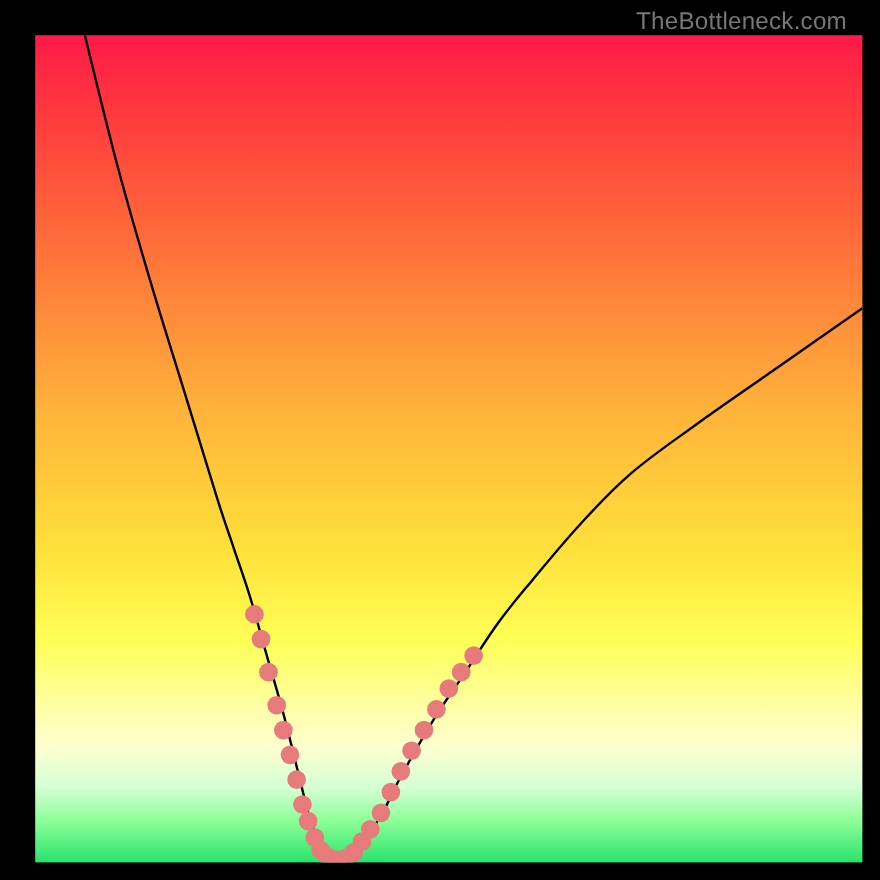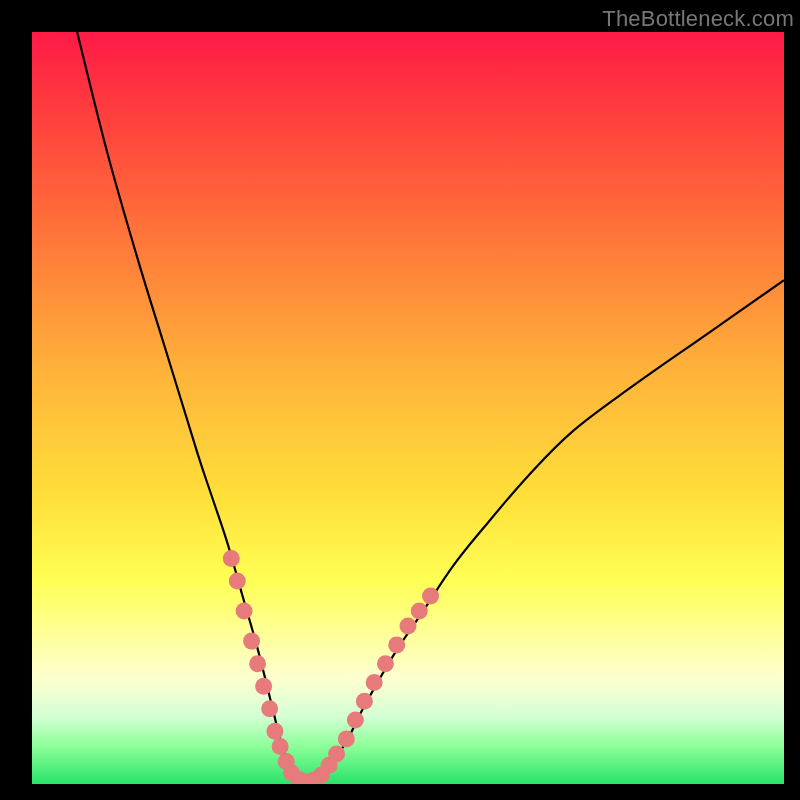--- a/index.html
+++ b/index.html
@@ -34,21 +34,21 @@
       #ffff55 73%,
       #ffff99 80%,
       #fdffd0 86%,
       #d4ffd4 91%,
       #8cff98 95%,
       #29e36b 100%);
   }
   .watermark {
     position: absolute;
     top: 6px;
-    right: 6px;
+    right: 30px;
     color: #777;
     font-size: 22px;
     letter-spacing: 0.2px;
     font-weight: 500;
   }
   svg {
     position: absolute;
     left: 0;
     top: 0;
   }

